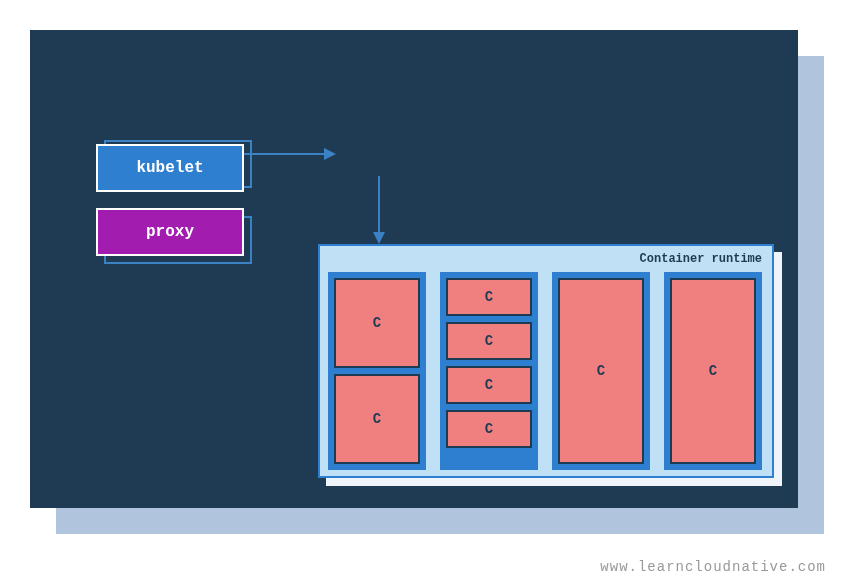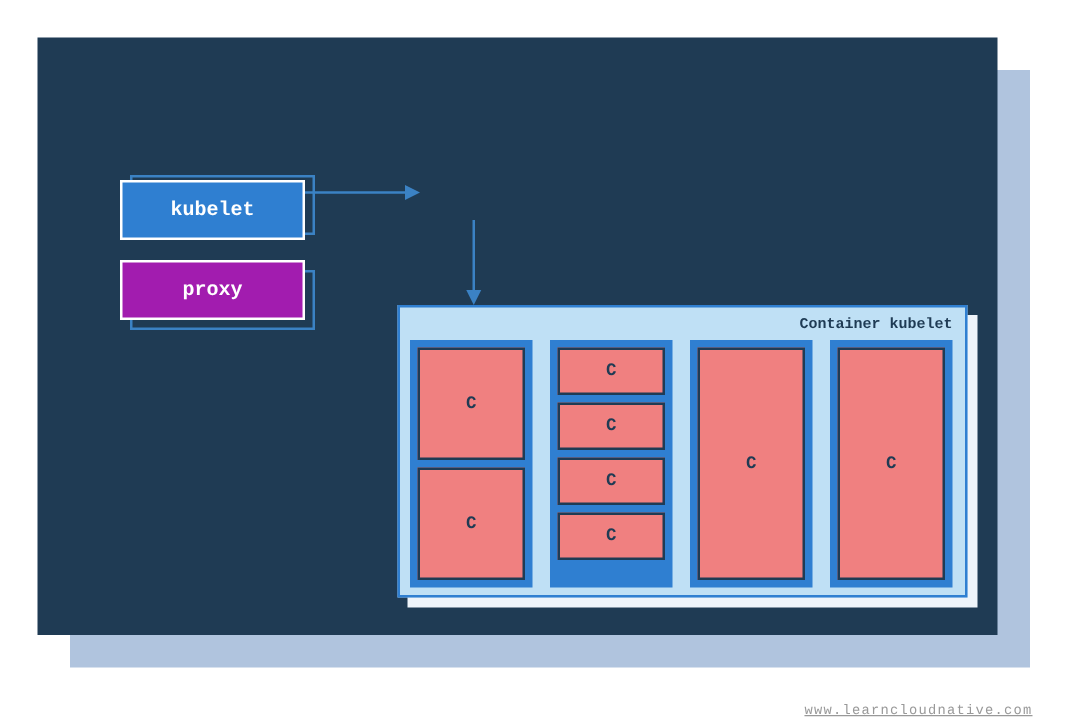--- a/index.html
+++ b/index.html
@@ -163,25 +163,24 @@
     color: #1f3b54;
     font-weight: bold;
     font-size: 14px;
     min-height: 0;
   }
   .pod-4 .container { min-height: 38px; flex: 0 0 38px; }
   .attribution {
     position: absolute;
     right: 34px;
     bottom: 6px;
-    font-size: 11px;
+    font-size: 14px;
     color: #999;
     font-family: "Courier New", monospace;
     letter-spacing: 1px;
-    text-decoration: underline;
   }
 </style>
 </head>
 <body>
 
 <div class="canvas">
   <div class="main-shadow"></div>
   <div class="main-panel">
 
     <div class="kubelet-shadow"></div>
@@ -196,21 +195,21 @@
 
     <div class="arrow1-line"></div>
     <div class="arrow1-head"></div>
 
 
     <div class="arrow2-line"></div>
     <div class="arrow2-head"></div>
 
     <div class="runtime-shadow"></div>
     <div class="runtime-box">
-      <div class="runtime-label">Container kubelet</div>
+      <div class="runtime-label">Container runtime</div>
       <div class="pods">
         <div class="pod">
           <div class="container">C</div>
           <div class="container">C</div>
         </div>
         <div class="pod pod-4">
           <div class="container">C</div>
           <div class="container">C</div>
           <div class="container">C</div>
           <div class="container">C</div>

